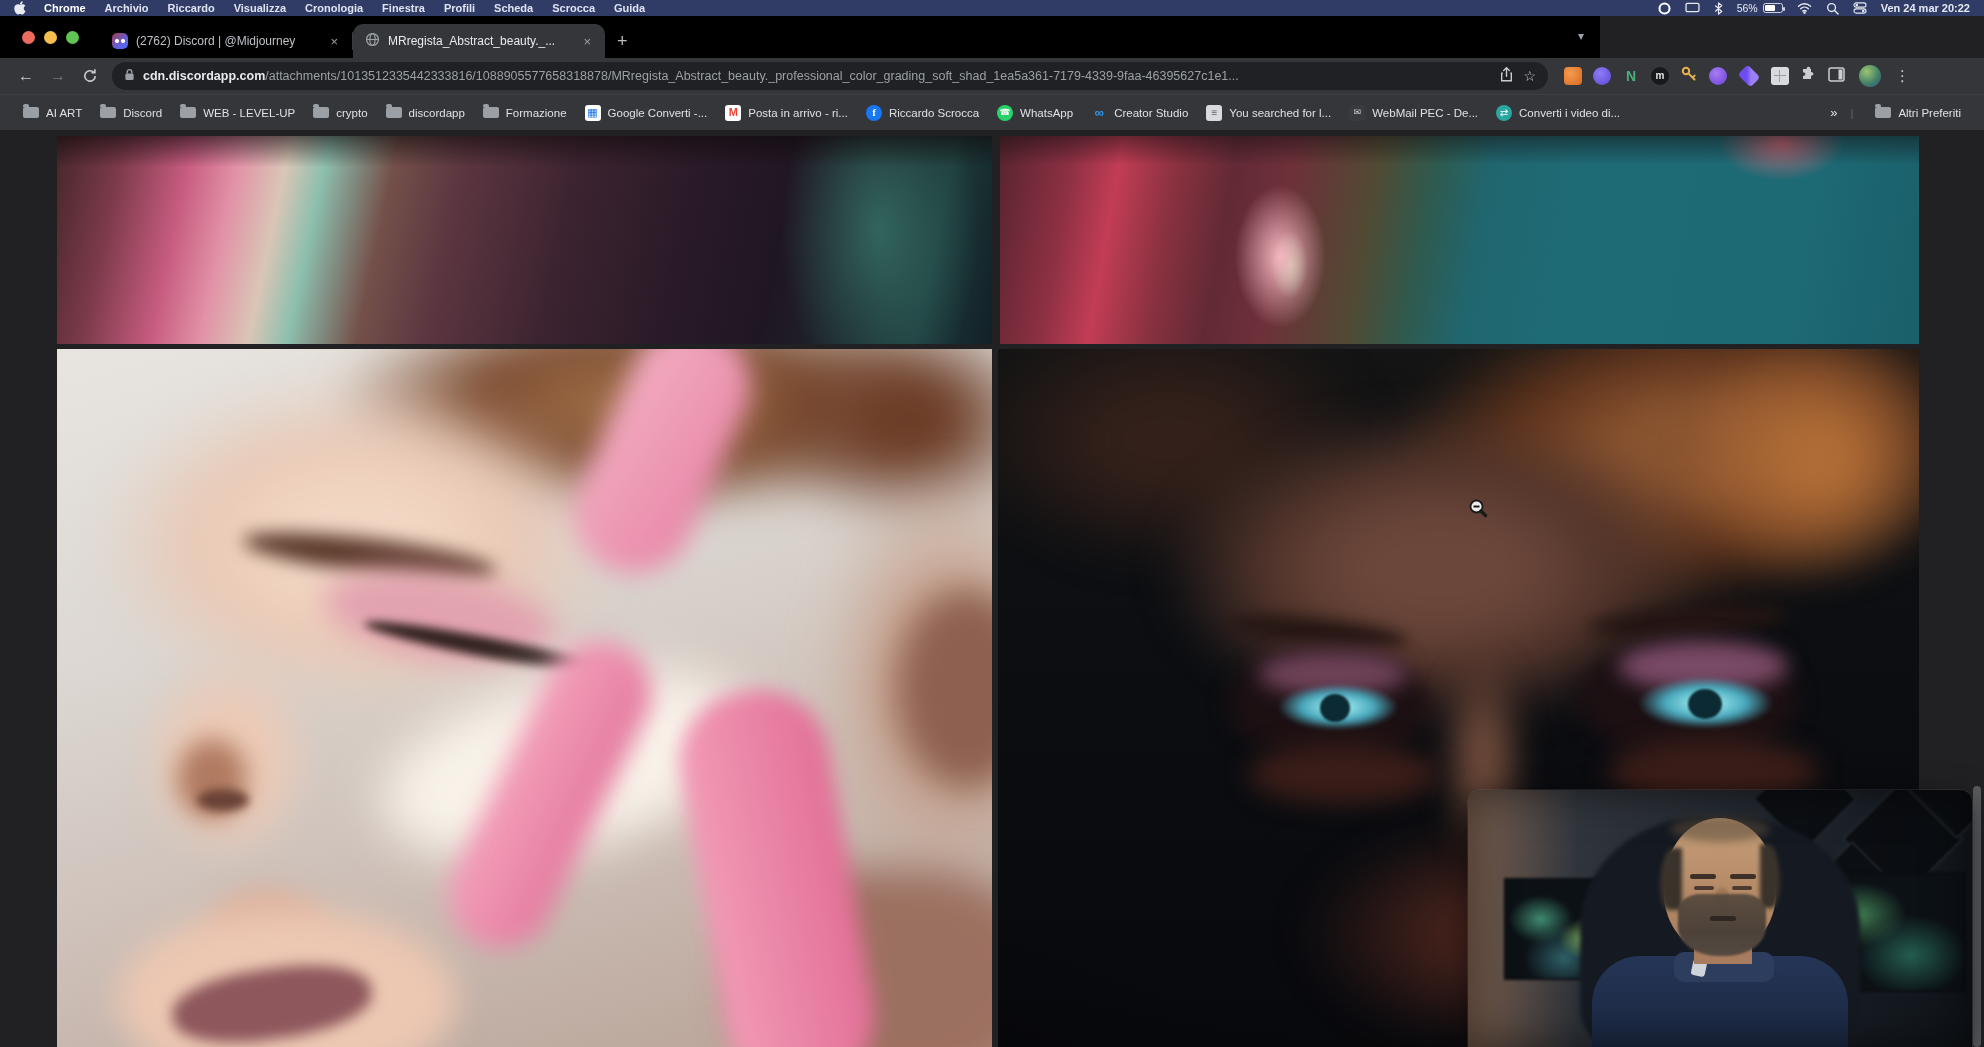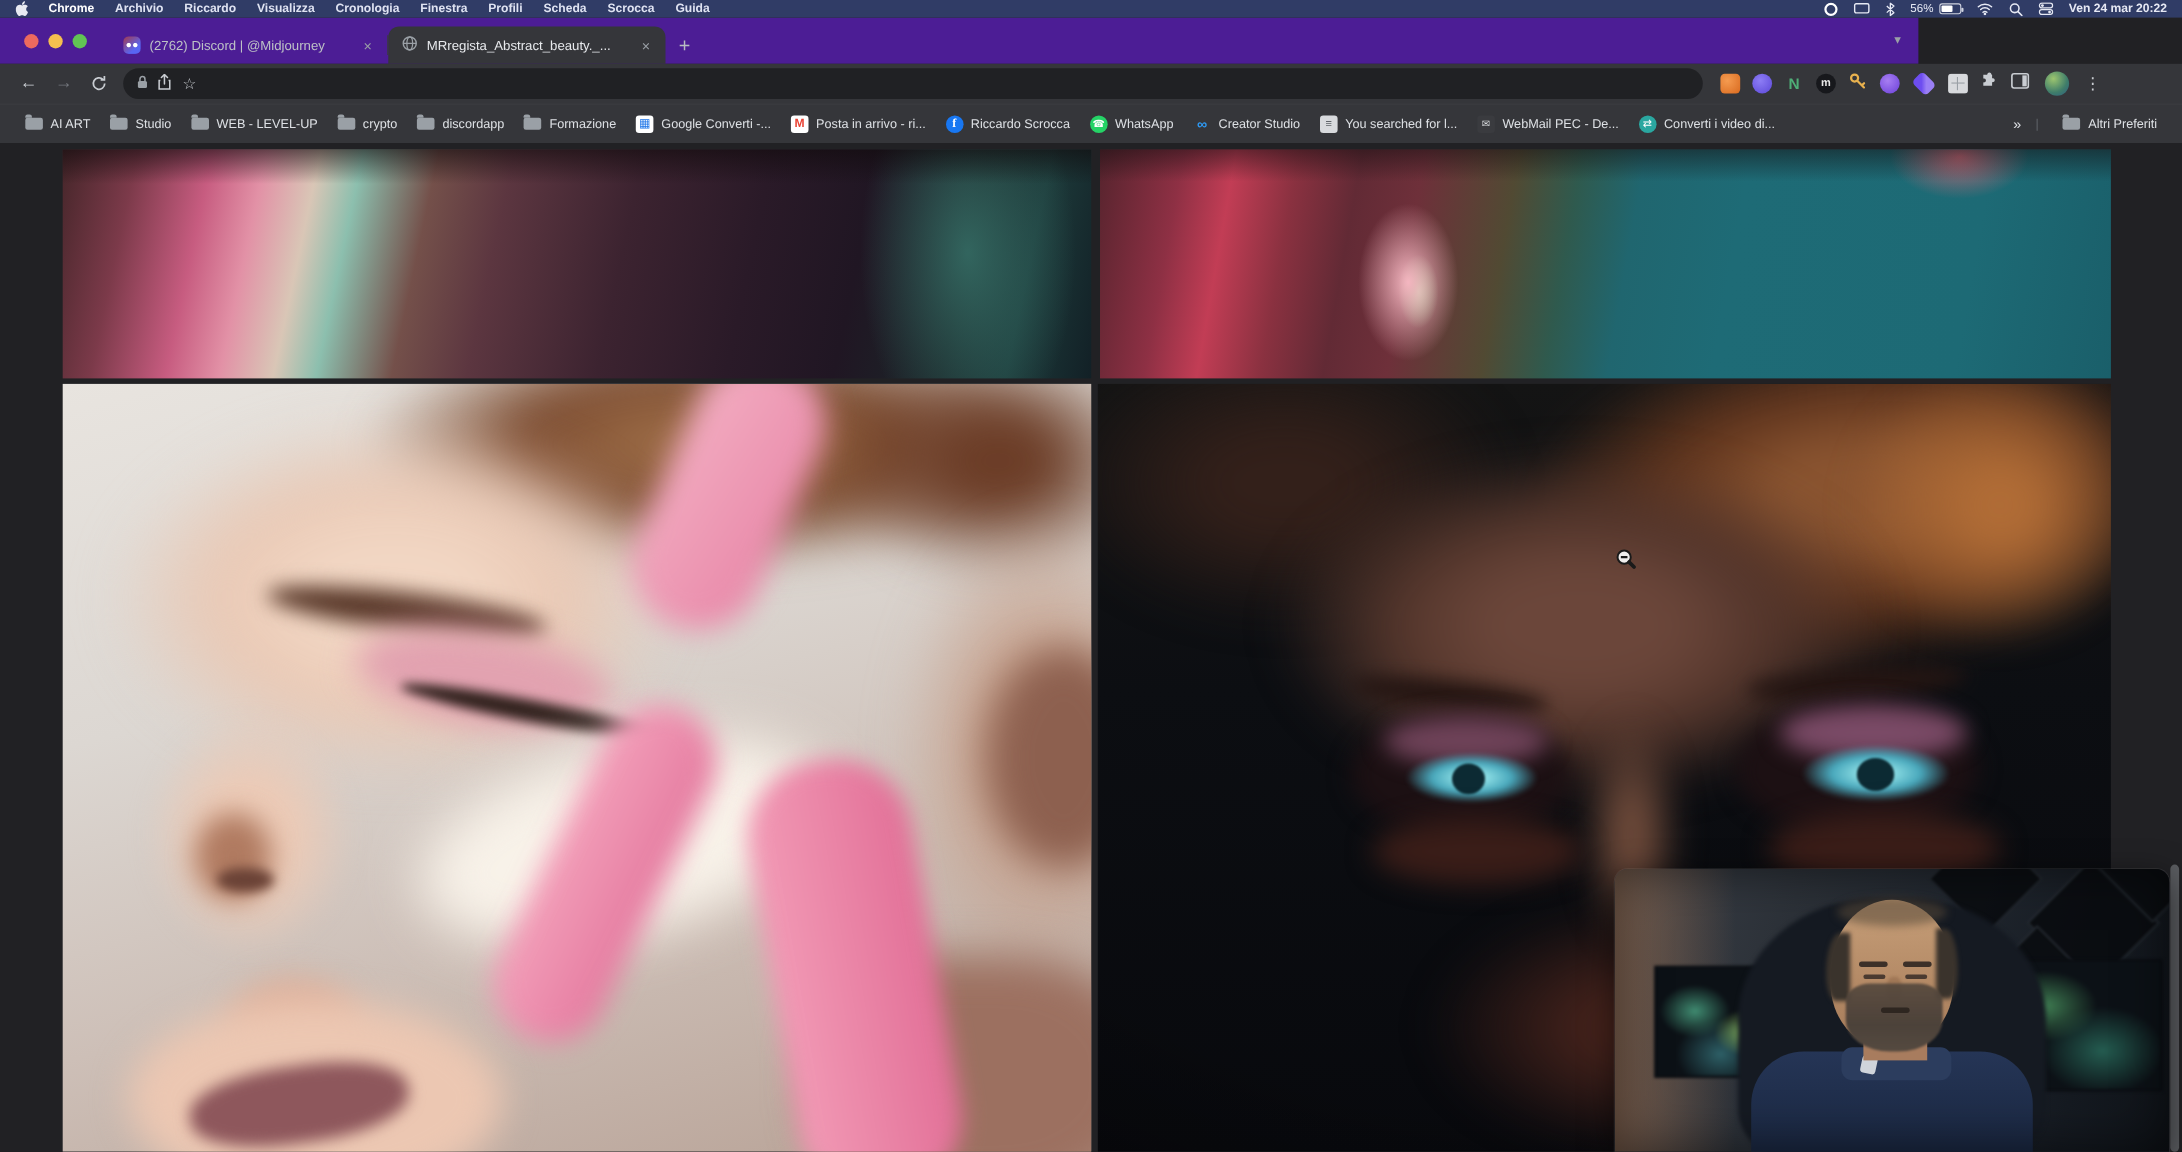--- a/index.html
+++ b/index.html
@@ -14,21 +14,21 @@
   .menubar .mi.app{color:#ffffff;}
   .mb-status{margin-left:auto;display:flex;align-items:center;gap:14px;color:#e6e9f4;}
   .mb-status svg{display:block;}
   .batt-wrap{display:flex;align-items:center;gap:5px;font-size:10.5px;}
   .batt{width:20px;height:10px;border:1px solid #cfd3e0;border-radius:2.5px;position:relative;}
   .batt:after{content:"";position:absolute;right:-3px;top:2.5px;width:2px;height:4px;background:#cfd3e0;border-radius:1px;}
   .batt .fill{position:absolute;left:1px;top:1px;bottom:1px;width:56%;background:#ffffff;border-radius:1px;}
   .clock{font-size:11px;font-weight:700;}
 
   
-  .tabstrip{position:absolute;top:16px;left:0;width:1744px;height:42px;background:#4c1d95;z-index:55;}
+  .tabstrip{position:absolute;top:16px;left:0;width:1600px;height:42px;background:#000000;z-index:55;}
   .traffic{position:absolute;left:22px;top:15px;display:flex;gap:9px;}
   .light{width:13px;height:13px;border-radius:50%;}
   .light.red{background:#ec6a5e;}.light.yellow{background:#f5bf4f;}.light.green{background:#61c454;}
   .tabs{position:absolute;left:100px;top:8px;height:34px;display:flex;align-items:flex-end;}
   .tab{height:34px;width:252px;display:flex;align-items:center;gap:8px;padding:0 12px;
     font-size:12px;color:#bdc1c6;border-radius:10px 10px 0 0;}
   .tab .title{flex:1;white-space:nowrap;overflow:hidden;}
   .tab.active{background:#35363a;color:#e8eaed;}
   .tab .close{font-size:13px;color:#9aa0a6;padding:0 2px;}
   .tab-sep{width:1px;height:18px;background:#3a3b3f;align-self:center;}
@@ -294,20 +294,21 @@
     <svg width="16" height="16" viewBox="0 0 16 16">
         <path d="M13.2 8A5.2 5.2 0 1 1 11.6 4.2" fill="none" stroke="#c9cdd2" stroke-width="1.6"></path>
         <path d="M12.9 1.2v3.4H9.5" fill="none" stroke="#c9cdd2" stroke-width="1.6"></path>
       </svg>
   </span>
   <div class="omnibox">
     <span><svg width="11" height="13" viewBox="0 0 12 14">
           <rect x="1.5" y="6" width="9" height="7" rx="1.5" fill="#9aa0a6"></rect>
           <path d="M3.5 6V4.2a2.5 2.5 0 0 1 5 0V6" fill="none" stroke="#9aa0a6" stroke-width="1.5"></path>
         </svg></span>
+    <span class="omni-url"><span class="domain">cdn.discordapp.com</span><span>/attachments/1013512335442333816/1088905577658318878/MRregista_Abstract_beauty._professional_color_grading_soft_shad_1ea5a361-7179-4339-9faa-46395627c1e1...</span></span>
     <span class="omni-acts">
       <span><svg width="13" height="15" viewBox="0 0 14 16">
             <path d="M7 1v9" stroke="#c9cdd2" stroke-width="1.5" stroke-linecap="round"></path>
             <path d="M4 3.6L7 .8l3 2.8" fill="none" stroke="#c9cdd2" stroke-width="1.5" stroke-linecap="round" stroke-linejoin="round"></path>
             <path d="M3 6.5H1.8v8.3h10.4V6.5H11" fill="none" stroke="#c9cdd2" stroke-width="1.5"></path>
           </svg></span>
       <span class="star">☆</span>
     </span>
   </div>
   <div class="extrow">
@@ -335,21 +336,21 @@
   <span class="dots">⋮</span>
 </div>
 
 <div class="bmbar">
   <span class="bm">
       <span class="bicon folder"></span>
       <span>AI ART</span>
     </span>
   <span class="bm">
       <span class="bicon folder"></span>
-      <span>Studio</span>
+      <span>Discord</span>
     </span>
   <span class="bm">
       <span class="bicon folder"></span>
       <span>WEB - LEVEL-UP</span>
     </span>
   <span class="bm">
       <span class="bicon folder"></span>
       <span>crypto</span>
     </span>
   <span class="bm">

